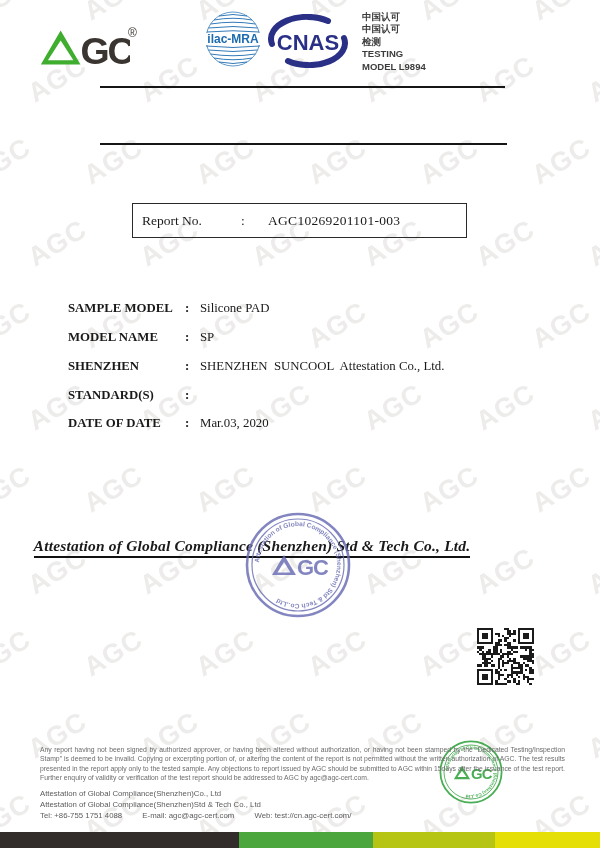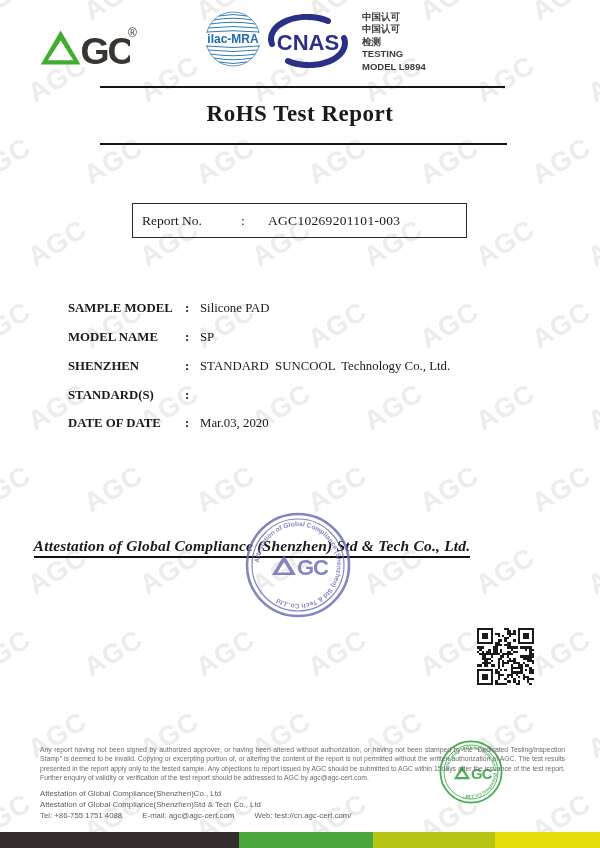--- a/index.html
+++ b/index.html
@@ -159,21 +159,20 @@
 
   <div class="layer accred">
     <div>中国认可</div>
     <div>中国认可</div>
     <div>检测</div>
     <div>TESTING</div>
     <div>MODEL L9894</div>
   </div>
 
   <div class="rule rule1"></div>
-  <div class="layer doc-title">RoHS Test Report</div>
   <div class="rule rule2"></div>
 
   <div class="layer report-box">
     <span class="lbl">Report No.</span>
     <span class="col">:</span>
     <span class="val">AGC10269201101-003</span>
   </div>
 
   <div class="detail-row layer" style="top:301px">
     <span class="lbl">SAMPLE MODEL</span>
@@ -181,21 +180,21 @@
     <span class="val">Silicone PAD</span>
   </div>
   <div class="detail-row layer" style="top:330px">
     <span class="lbl">MODEL NAME</span>
     <span class="col">:</span>
     <span class="val">SP</span>
   </div>
   <div class="detail-row layer" style="top:359px">
     <span class="lbl">SHENZHEN</span>
     <span class="col">:</span>
-    <span class="val">STANDARD  SUNCOOL  Technology Co., Ltd.</span>
+    <span class="val">SHENZHEN  SUNCOOL  Attestation Co., Ltd.</span>
   </div>
   <div class="detail-row layer" style="top:388px">
     <span class="lbl">STANDARD(S)</span>
     <span class="col">:</span>
   </div>
   <div class="detail-row layer" style="top:416px">
     <span class="lbl">DATE OF DATE</span>
     <span class="col">:</span>
     <span class="val">Mar.03, 2020</span>
   </div>

